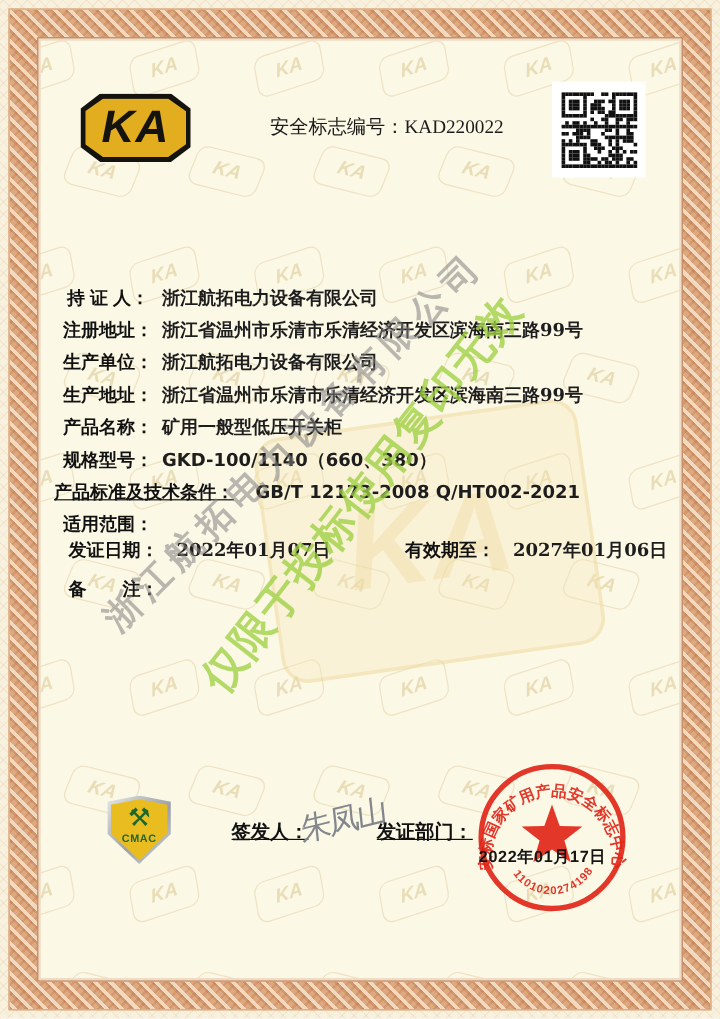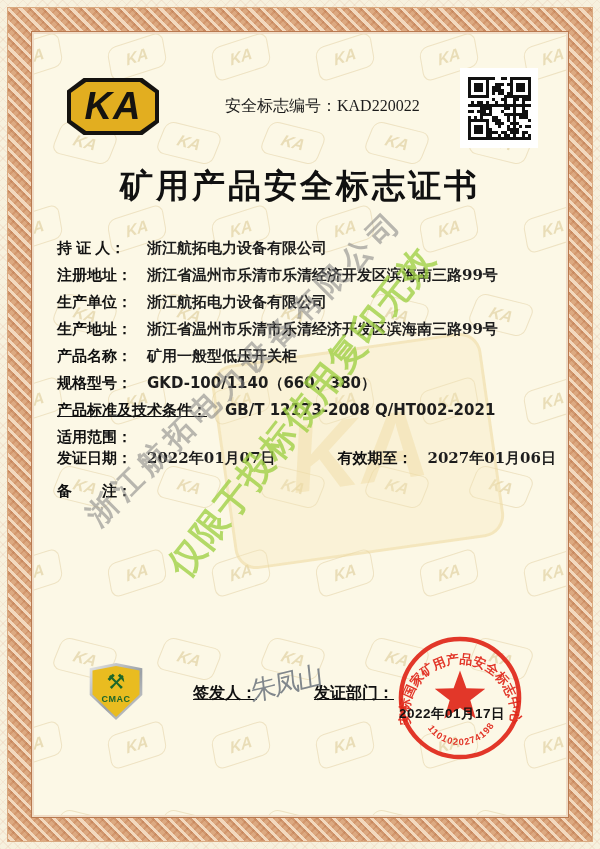--- a/index.html
+++ b/index.html
@@ -42,21 +42,21 @@
   .qr{position:absolute;left:460px;top:68px;width:78px;height:80px;background:#ffffff;
     display:flex;align-items:center;justify-content:center;}
   .qr-grid{display:grid;grid-template-columns:repeat(21,3px);grid-template-rows:repeat(21,3px);}
   .qr-grid i{display:block;width:3px;height:3px;}
   .qr-grid i.on{background:#111;}
   
   .title{position:absolute;left:0;top:164px;width:100%;text-align:center;
     font-size:33px;font-weight:bold;color:#111;letter-spacing:3px;
     font-family:"Liberation Sans",sans-serif;}
   
-  .fields{position:absolute;left:57px;top:239px;width:486px;}
+  .fields{position:absolute;left:45px;top:239px;width:486px;text-align:center;}
   .frow{display:flex;align-items:baseline;height:18px;margin-bottom:9px;}
   .flabel{min-width:90px;font-weight:bold;font-size:15px;color:#111;white-space:nowrap;}
   .frow.wide .flabel{min-width:0;margin-right:18px;text-decoration:underline;}
   .fvalue{font-family:"DejaVu Serif",serif;font-weight:bold;font-size:15px;color:#1d1d1d;white-space:nowrap;}
   .fvalue.latin{font-family:"DejaVu Sans",sans-serif;letter-spacing:0;}
   .dates-row{position:absolute;left:57px;top:449px;display:flex;align-items:flex-start;}
   .dates-row .flabel{min-width:90px;}
   .dates-row .spacer{width:62px;}
   .remark-row{position:absolute;left:57px;top:482px;}
   
@@ -600,21 +600,20 @@
           <i class="on"></i>
           <i class="on"></i>
           <i class="on"></i>
           <i class="on"></i>
           <i class="on"></i>
           <i class="on"></i>
           <i class="on"></i>
         </div>
     </div>
 
-    <div class="title">矿用产品安全标志证书</div>
 
     <div class="fields">
       <div class="frow">
         <span class="flabel">持 证 人：</span>
         <span class="fvalue">浙江航拓电力设备有限公司</span>
       </div>
       <div class="frow">
         <span class="flabel">注册地址：</span>
         <span class="fvalue">浙江省温州市乐清市乐清经济开发区滨海南三路99号</span>
       </div>

